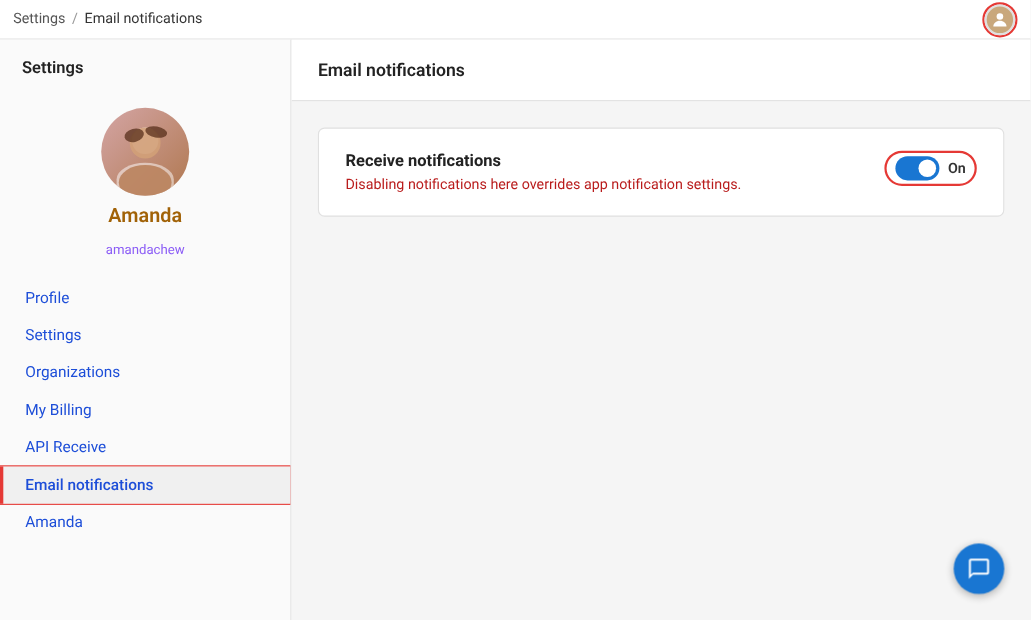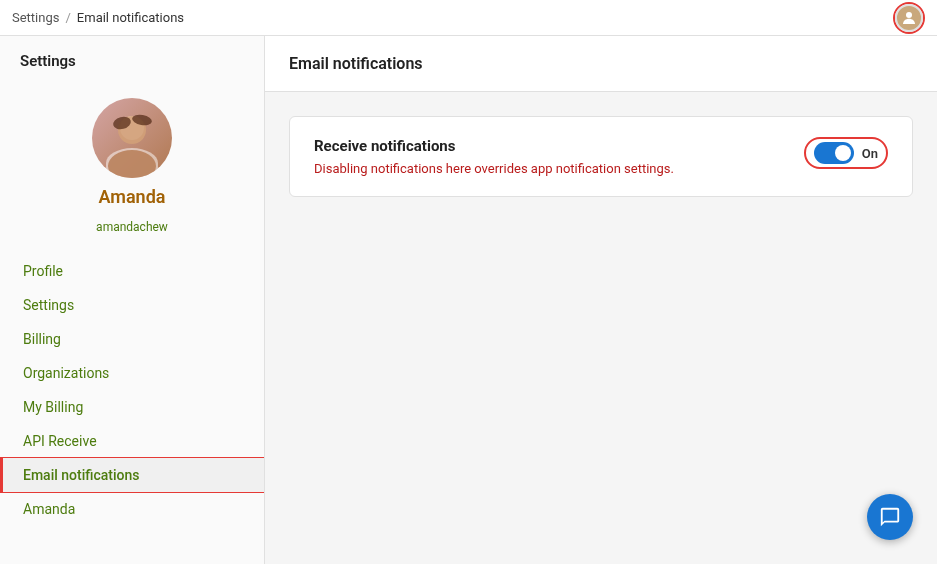--- a/index.html
+++ b/index.html
@@ -116,30 +116,30 @@
       border-radius: 50% 50% 0 0;
     }
     .user-display-name {
       font-size: 18px;
       font-weight: 600;
       color: #a16207;
       margin-bottom: 13px;
     }
     .user-username {
       font-size: 12px;
-      color: #4d7c0f;
+      color: #8b5cf6;
     }
     .sidebar-nav {
       list-style: none;
       padding: 0;
     }
     .sidebar-nav li {
       padding: 9px 20px;
       font-size: 14px;
-      color: #4d7c0f;
+      color: #1d4ed8;
       cursor: pointer;
       border-left: 3px solid transparent;
     }
     .sidebar-nav li.active {
       background: #f0f0f0;
       border-left: 3px solid #e53935;
       font-weight: 500;
       outline: 1px solid #e53935;
     }
 
@@ -274,21 +274,20 @@
           <ellipse cx="40" cy="12" rx="10" ry="5" fill="rgba(80,40,20,0.7)" transform="rotate(10 40 12)"></ellipse>
         </svg>
       </div>
       <div class="user-display-name">Amanda</div>
       <div class="user-username">amandachew</div>
     </div>
 
     <ul class="sidebar-nav">
     <li>Profile</li>
         <li>Settings</li>
-        <li>Billing</li>
         <li>Organizations</li>
         <li>My Billing</li>
         <li>API Receive</li>
         <li class="active">Email notifications</li>
         <li>Amanda</li>
       </ul>
   </aside>
 
   <main class="content">
     <div class="content-header">

